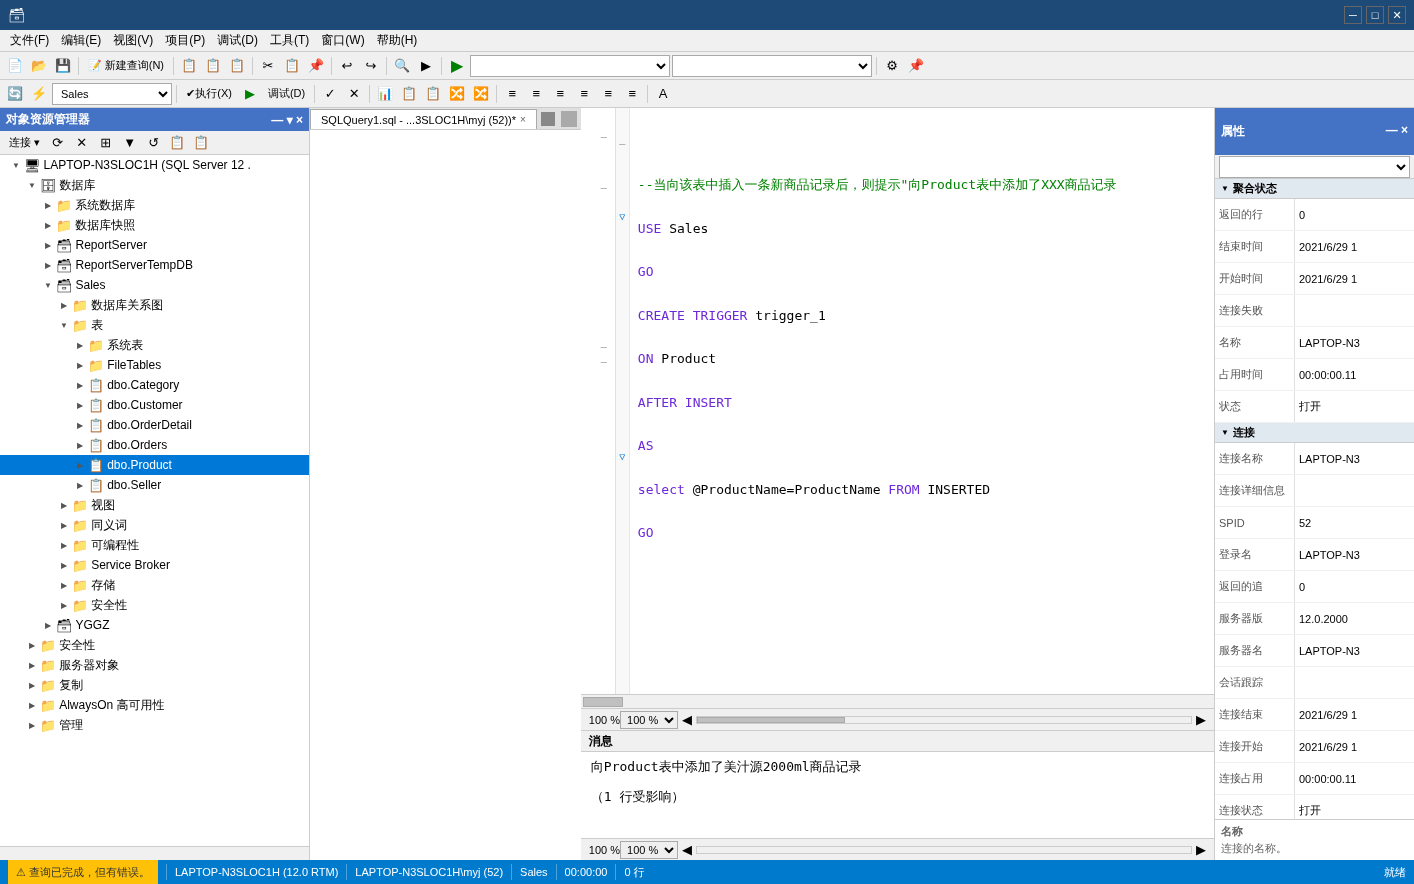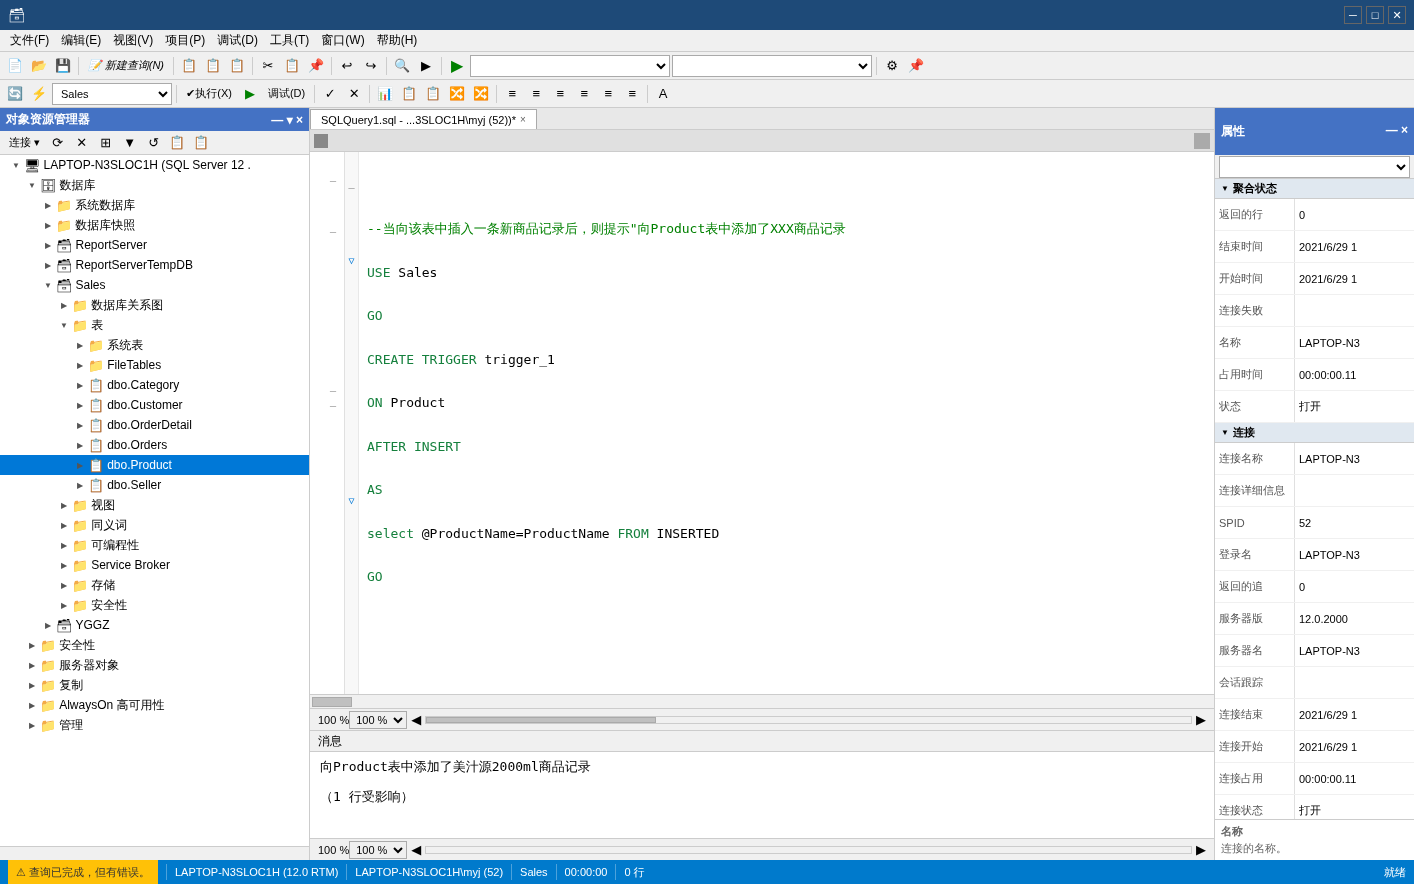--- a/index.html
+++ b/index.html
@@ -35,38 +35,38 @@
     .expand-btn { width: 16px; height: 16px; display: flex; align-items: center; justify-content: center; font-size: 9px; color: #555; flex-shrink: 0; }
     .node-icon { font-size: 13px; margin-right: 3px; flex-shrink: 0; }
     .node-label { font-size: 12px; }
     .indent1 { padding-left: 8px; }
     .indent2 { padding-left: 24px; }
     .indent3 { padding-left: 40px; }
     .indent4 { padding-left: 56px; }
     .indent5 { padding-left: 72px; }
     
     
-    .editor-area { flex: 1; display: flex; flex-direction: column; background: white; }
+    .editor-area { flex: 1; display: flex; flex-direction: row; background: white; }
     .tab-bar { height: 22px; background: #e8e8e8; display: flex; align-items: flex-end; border-bottom: 1px solid #ccc; }
     .tab { height: 20px; padding: 2px 10px; background: #c8c8c8; border: 1px solid #bbb; border-bottom: none; font-size: 11px; cursor: pointer; display: flex; align-items: center; gap: 4px; }
     .tab.active { background: white; border-color: #aaa; }
     .close-tab { font-size: 10px; color: #666; }
     
     .editor-split { flex: 1; display: flex; flex-direction: column; overflow: hidden; }
     .code-editor { flex: 1; background: white; font-family: Consolas, monospace; font-size: 13px; overflow: auto; display: flex; min-height: 0; }
     .line-numbers { background: white; padding: 4px 6px; color: #aaa; text-align: right; font-size: 12px; font-family: Consolas, monospace; line-height: 1.5; border-right: 1px solid #e0e0e0; min-width: 35px; }
     .code-content { flex: 1; padding: 4px 8px; line-height: 1.5; overflow-x: auto; white-space: pre; }
     
     
-    .kw-blue { color: #15803d; }
+    .kw-blue { color: #6d28d9; }
     .str-red { color: #ff0000; }
     
     
     .messages-panel { height: 86px; background: white; overflow: auto; }
-    .messages-header { background: #f0f0f0; height: 22px; border-bottom: 1px solid #ccc; border-top: 1px solid #ccc; display: flex; align-items: center; padding: 0 8px; font-size: 12px; }
+    .messages-header { background: #f0f0f0; height: 22px; border-bottom: 1px solid #ccc; border-top: 1px solid #ccc; display: flex; align-items: center; padding: 0 8px; font-size: 12px; font-weight: bold; }
     .message-text { padding: 6px 10px; font-size: 13px; font-family: Consolas, monospace; }
     
     
     .zoom-bar { background: #f0f0f0; height: 22px; border-top: 1px solid #ccc; display: flex; align-items: center; padding: 0 8px; font-size: 11px; }
     .zoom-dropdown { height: 18px; border: 1px solid #aaa; font-size: 11px; padding: 0 2px; }
     
     
     .properties-panel { width: 200px; min-width: 200px; background: white; border-left: 1px solid #ccc; display: flex; flex-direction: column; overflow: hidden; }
     .prop-header { background: #4472c4; color: white; padding: 15px 6px; font-size: 12px; font-weight: bold; display: flex; justify-content: space-between; }
     .prop-toolbar { background: #f0f0f0; height: 24px; border-bottom: 1px solid #ccc; display: flex; align-items: center; padding: 0 4px; gap: 2px; }
@@ -114,21 +114,21 @@
   <span class="menu-item">工具(T)</span>
   <span class="menu-item">窗口(W)</span>
   <span class="menu-item">帮助(H)</span>
 </div>
 
 <div class="toolbar">
   <button class="tb-btn">📄</button>
   <button class="tb-btn">📂</button>
   <button class="tb-btn">💾</button>
   <div class="tb-sep"></div>
-  <button class="tb-btn" style="width:auto;padding:0 4px;font-size:11px;font-style:italic;">📝 新建查询(N)</button>
+  <button class="tb-btn" style="width:auto;padding:0 4px;font-size:11px;">📝 新建查询(N)</button>
   <div class="tb-sep"></div>
   <button class="tb-btn">📋</button>
   <button class="tb-btn">📋</button>
   <button class="tb-btn">📋</button>
   <div class="tb-sep"></div>
   <button class="tb-btn">✂</button>
   <button class="tb-btn">📋</button>
   <button class="tb-btn">📌</button>
   <div class="tb-sep"></div>
   <button class="tb-btn">↩</button>

